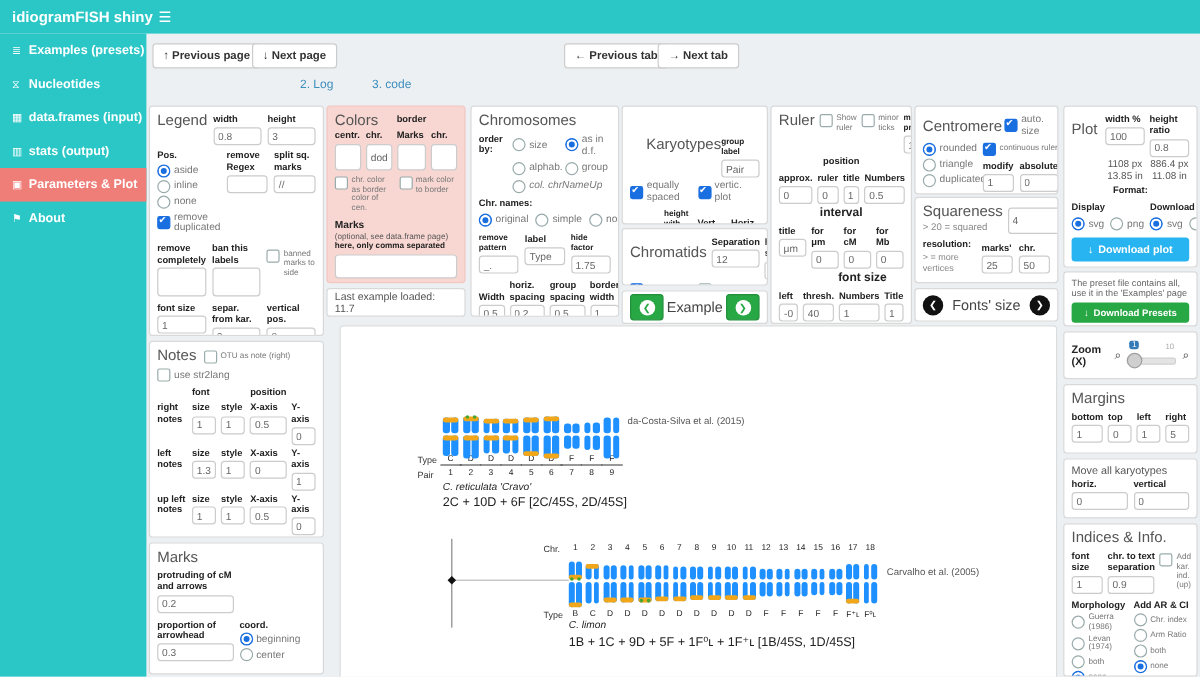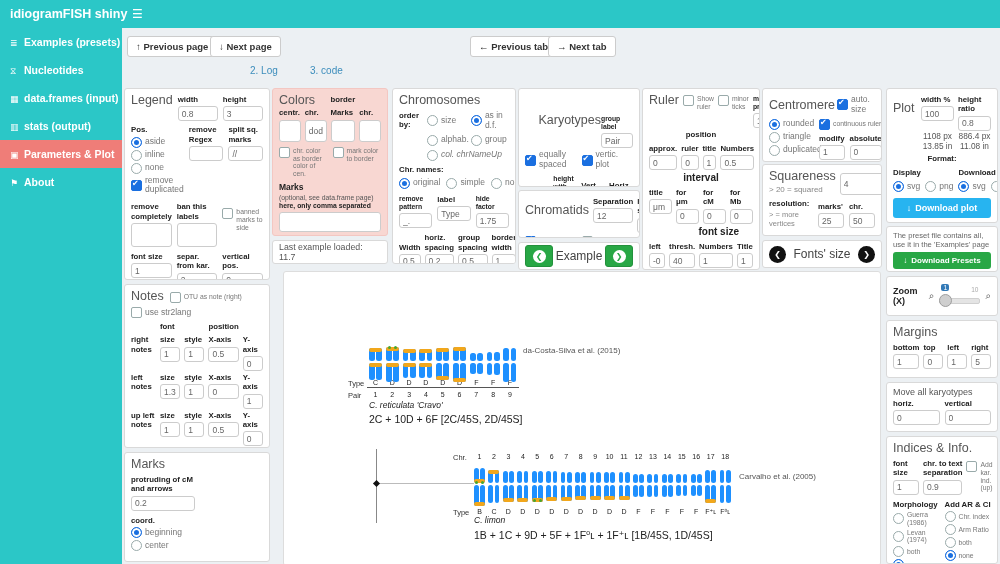--- a/index.html
+++ b/index.html
@@ -238,20 +238,24 @@
   <div class="card" style="left:124px;top:452px;width:146px;height:110px;">
     <div class="ctitle">Marks</div>
     <div class="g2">
       <div>
           <div class="lbl">protruding of cM and arrows</div>
           <input class="inp" value="0.2" style="">
         </div>
     </div>
     <div class="g2" style="margin-top:3px;">
       <div>
+          <div class="lbl">proportion of arrowhead</div>
+          <input class="inp" value="0.3" style="">
+        </div>
+      <div>
         <div class="lbl">coord.</div>
         <label class="opt">
             <span class="radio on"></span>
             <span>beginning</span>
           </label>
         <label class="opt">
             <span class="radio"></span>
             <span>center</span>
           </label>
       </div>

